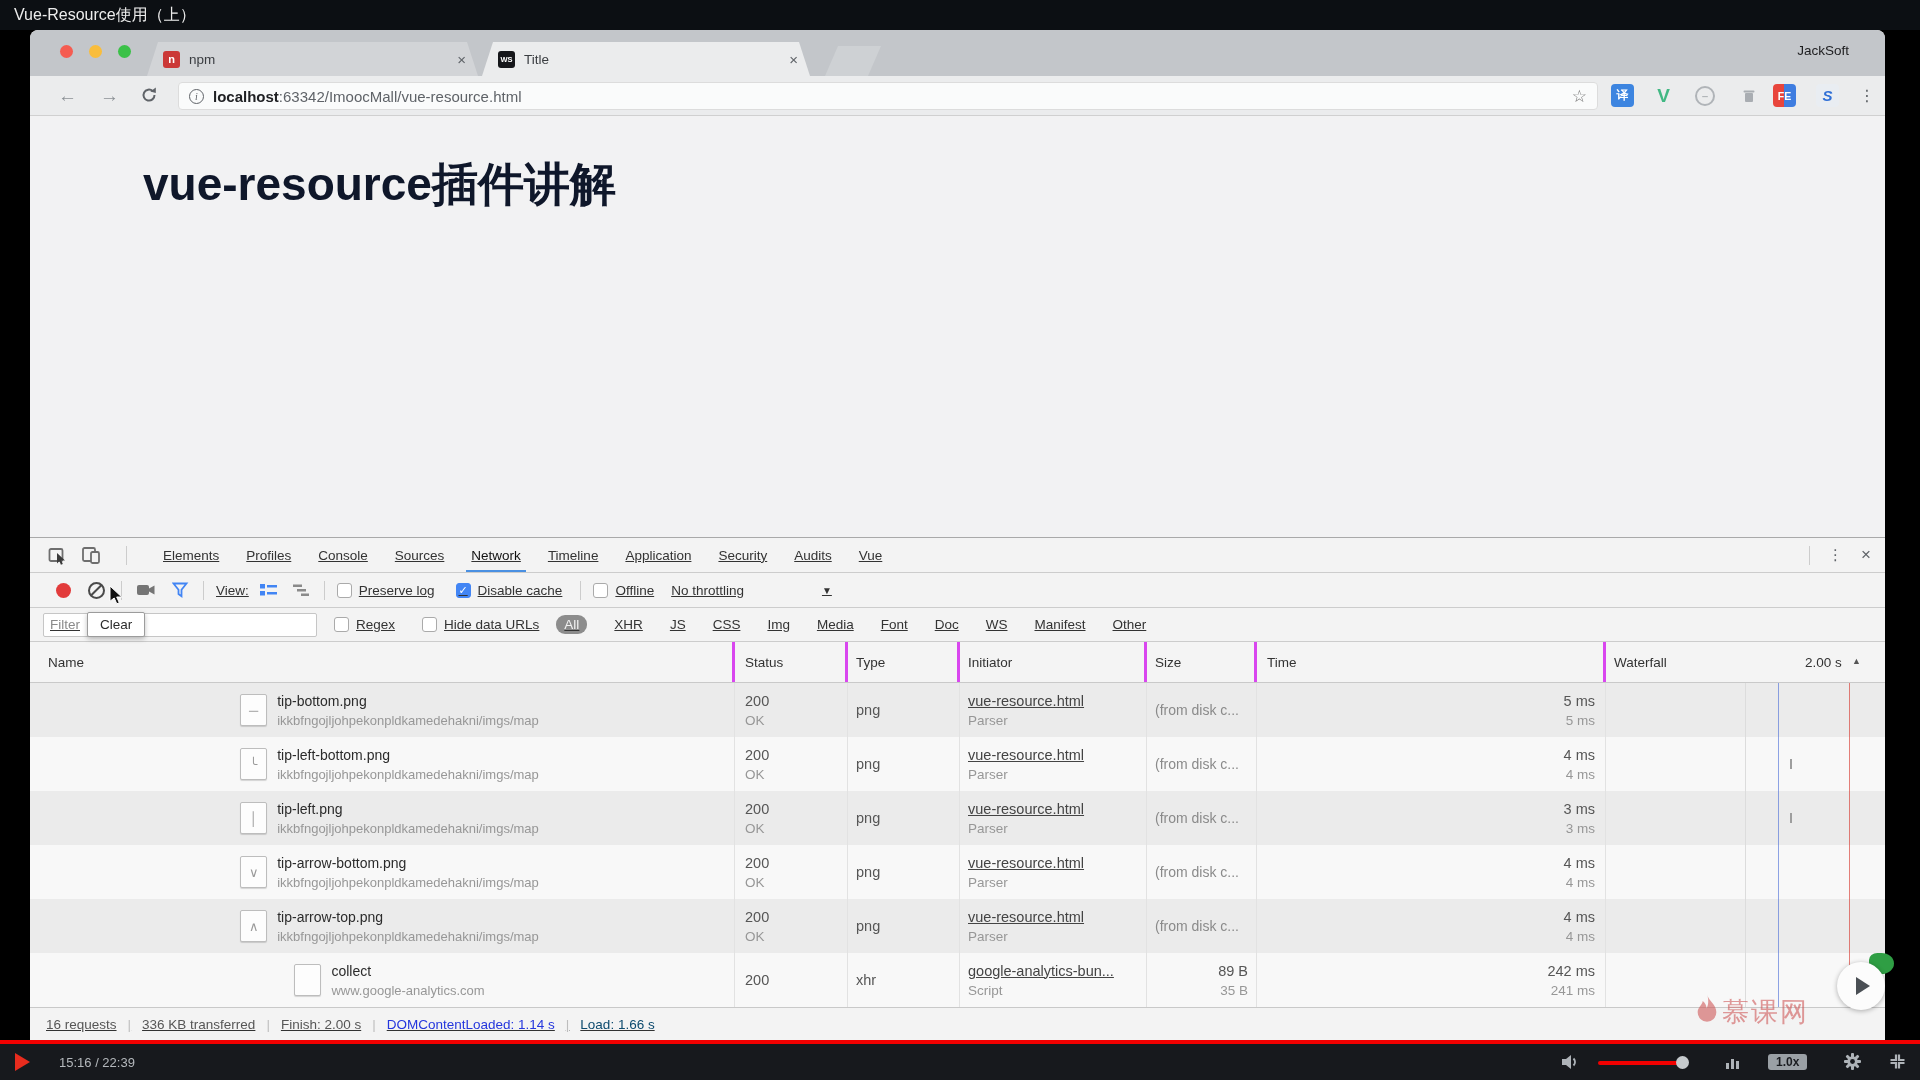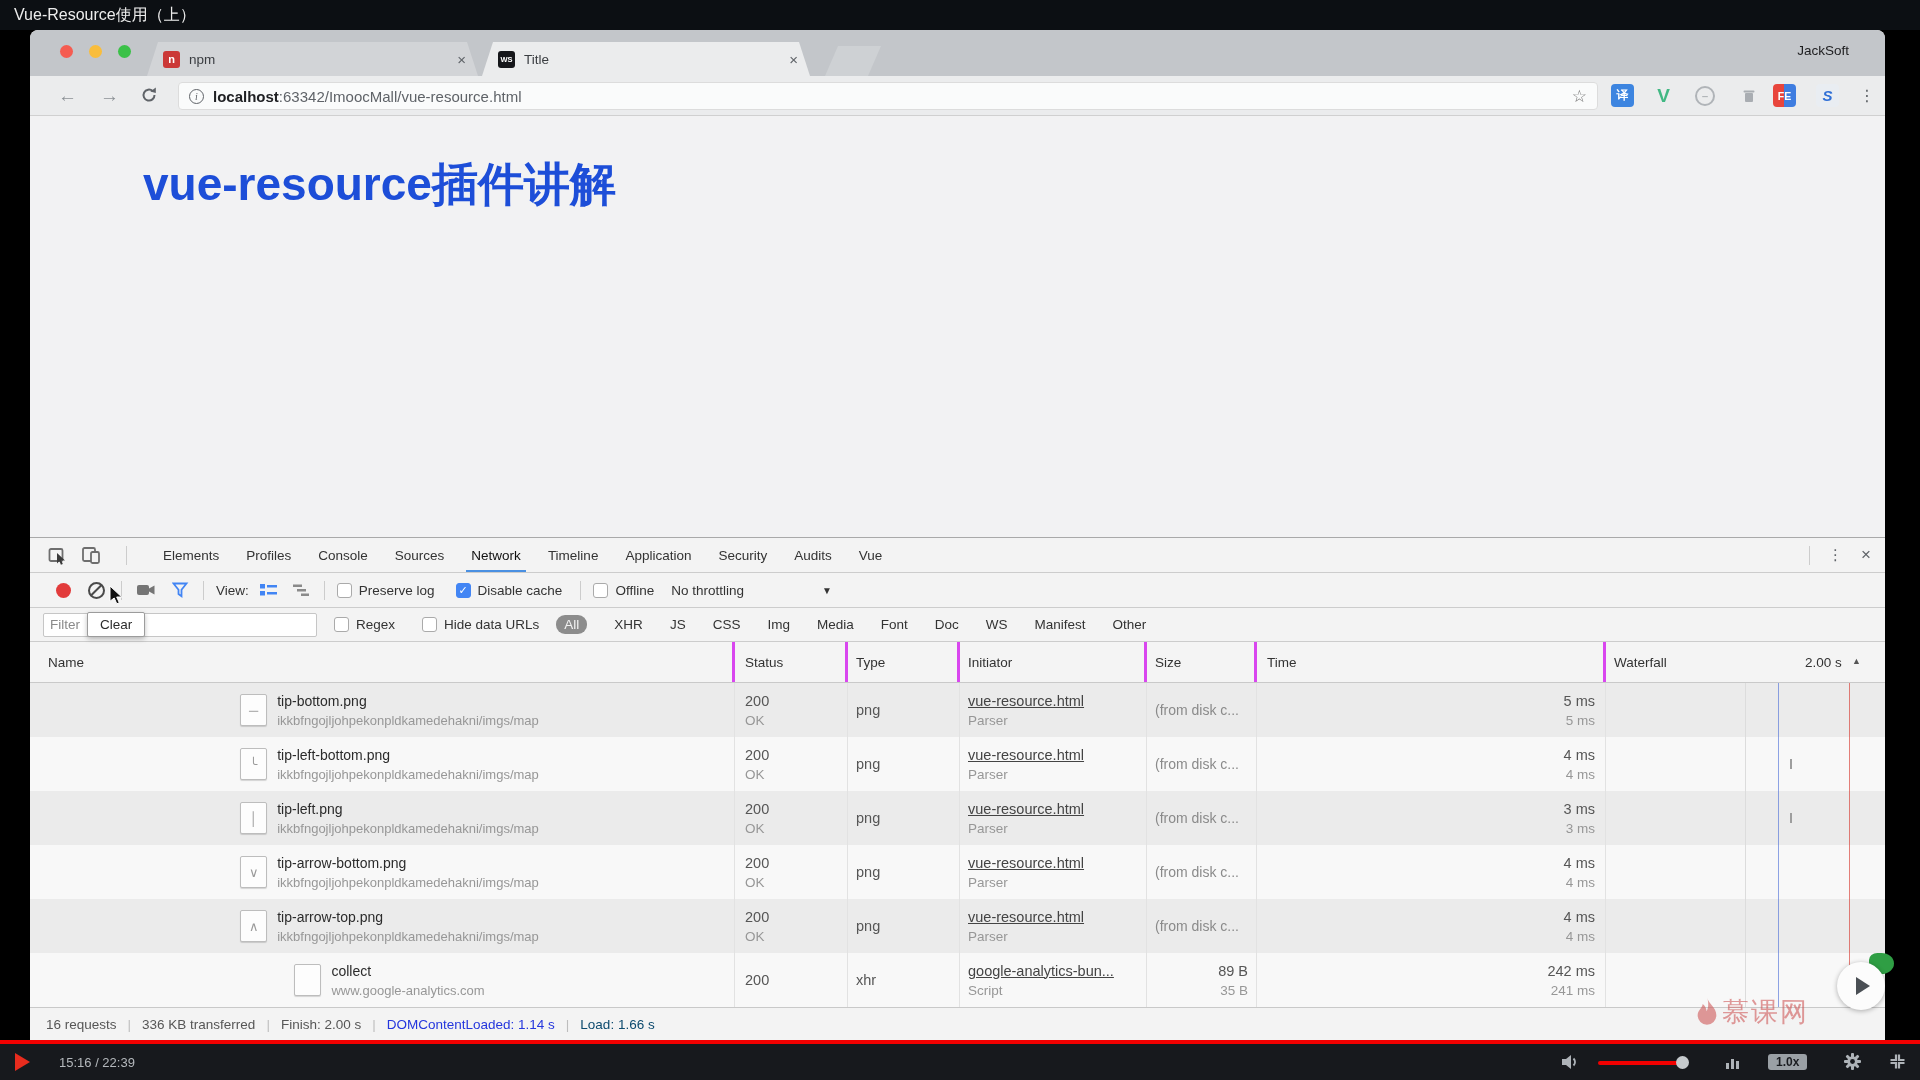--- a/index.html
+++ b/index.html
@@ -58,28 +58,28 @@
   .ext.vue { left:1622px; background:transparent; color:#41b883; font-size:19px; }
   .ext.circ { left:1665px; background:transparent; border:2px solid #b0b4b8; border-radius:50%;
     width:20px; height:20px; top:10px; color:#b0b4b8; font-size:10px; }
   .ext.trash { left:1707px; color:#a9adb2; }
   .ext.fe { left:1743px; background:linear-gradient(90deg,#e8453c 50%,#3f7de0 50%); font-size:10.5px; }
   .ext.s { left:1786px; background:#e9edf2; color:#2f6fd6; font-style:italic; font-size:15px; }
   .menu3 { position:absolute; left:1829px; top:10px; color:#5f6368; font-size:16px; letter-spacing:0; }
 
   
   .page { position:absolute; left:0; top:86px; width:100%; height:421px; background:#f2f2f3; }
-  .page h1 { position:absolute; left:113px; top:38px; font-size:46px; font-weight:bold; color:#1d4ed8; }
+  .page h1 { position:absolute; left:113px; top:38px; font-size:46px; font-weight:bold; color:#0f172a; }
   .btnrow { position:absolute; left:113px; top:97px; display:flex; gap:9px; }
   .btn { height:45px; padding:0 21px; background:#3579b5; border:1px solid #2a629e; border-radius:5px;
     color:#fff; font-size:19px; font-weight:bold; display:flex; align-items:center; }
 
   
   .devtools { position:absolute; left:0; top:507px; width:100%; height:377px; background:#fff;
-    border-top:1px solid #a9a9a9; font-size:13.5px; color:#333; }
+    border-top:1px solid #a9a9a9; font-size:13.5px; color:#333;text-decoration:underline; }
   .bar { display:flex; align-items:center; background:#f3f3f3; border-bottom:1px solid #ccc; }
   .dt-tabs { height:35px; padding-left:18px; position:relative; }
   .ticon { color:#6e6e6e; margin-right:13px; display:flex; }
   .vsep { width:1px; height:19px; background:#ccc; margin:0 12px; flex:none; }
   .dt-tabwrap { display:flex; gap:27px; margin-left:24px; height:100%; align-items:center; }
   .dt-tab { position:relative; height:100%; display:flex; align-items:center; color:#333; }
   .dt-tab.selected { color:#111; }
   .dt-tab.selected::after { content:''; position:absolute; left:-5px; right:-5px; bottom:0;
     height:2.5px; background:#4a90e2; }
   .dt-right { position:absolute; right:14px; top:0; height:100%; display:flex; align-items:center; gap:18px; }
@@ -180,21 +180,21 @@
   .ctime { position:absolute; left:59px; top:11px; font-size:13px; color:#b4b8bc; }
   .cicon { position:absolute; color:#aeb3b8; display:flex; }
   .volslider { position:absolute; left:1598px; top:17px; width:88px; height:4px; background:#f20000;
     border-radius:2px; }
   .volknob { position:absolute; left:1676px; top:12px; width:13px; height:13px; border-radius:50%;
     background:#c6cacd; }
   .speed { position:absolute; left:1768px; top:10px; background:#9aa0a5; color:#1a1c20;
     font-size:12px; font-weight:bold; border-radius:3px; padding:1px 8px; }
 
   
-  .wmark { position:absolute; left:1695px; top:994px; display:flex; align-items:center;
+  .wmark { position:absolute; left:1695px; top:994px; display:flex; 
     color:rgba(206,88,88,.6); z-index:30; }
   .wmark .wtext { font-size:27px; letter-spacing:2px; margin-left:3px; }
   .greenblob { position:absolute; left:1869px; top:953px; width:25px; height:21px; background:#2f9e44;
     border-radius:40% 60% 60% 40%; z-index:31; }
   .bigplay { position:absolute; left:1837px; top:962px; width:48px; height:48px; border-radius:50%;
     background:#fcfcfc; box-shadow:0 1px 5px rgba(0,0,0,.3); z-index:32; }
   .bigplay::after { content:''; position:absolute; left:19px; top:15px; width:0; height:0;
     border-left:14px solid #4a4f54; border-top:9px solid transparent; border-bottom:9px solid transparent; }
 </style>
 </head>

